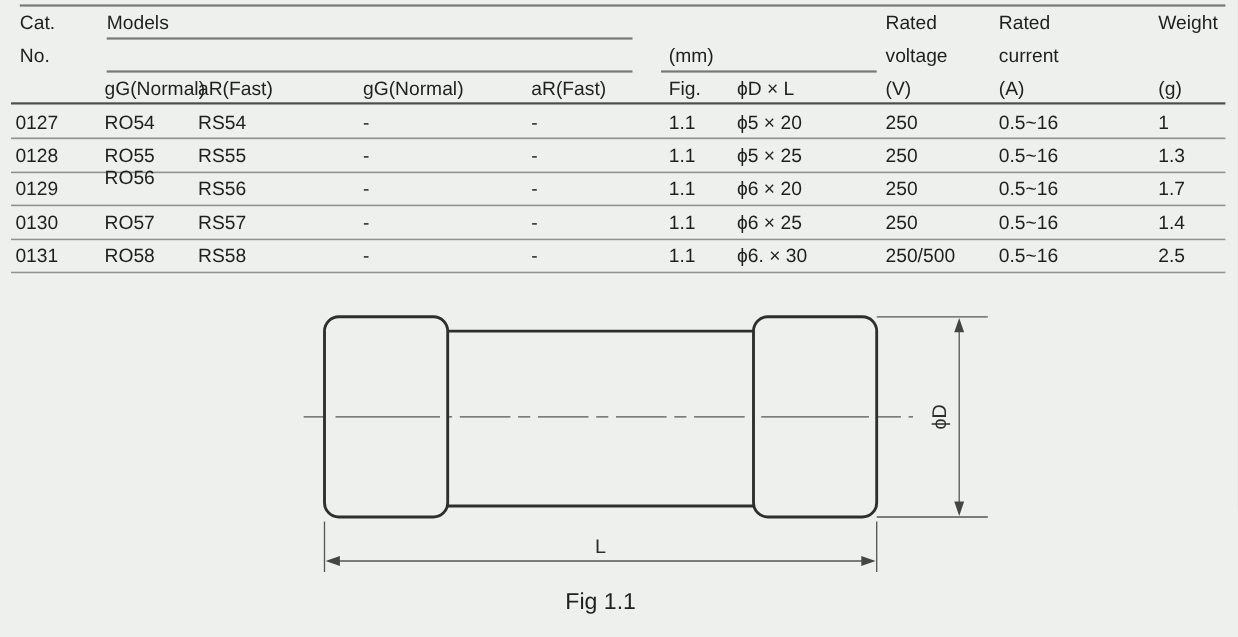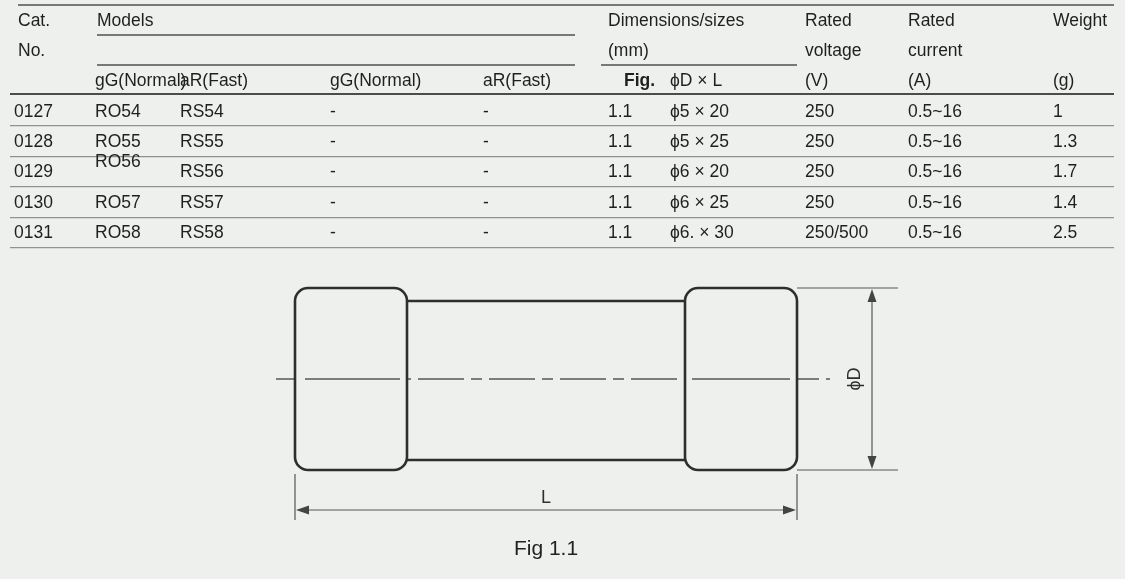--- a/index.html
+++ b/index.html
@@ -25,35 +25,34 @@
 <div class="page">
 
   <div class="rule rule-thin" style="left:18px;  top:4px;  width:1096px;"></div>
   <div class="rule rule-thin" style="left:97px;  top:34px; width:478px;"></div>
   <div class="rule rule-thin" style="left:97px;  top:64px; width:478px;"></div>
   <div class="rule rule-thin" style="left:601px; top:64px; width:196px;"></div>
   <div class="rule rule-heavy" style="left:10px;  top:93px; width:1104px;"></div>
 
   <div class="t" style="left:18px;   top:9px;">Cat.</div>
   <div class="t" style="left:97px;   top:9px;">Models</div>
-  <div class="t" style="left:608px;  top:9px;">Dimensions/sizes</div>
   <div class="t" style="left:805px;  top:9px;">Rated</div>
   <div class="t" style="left:908px;  top:9px;">Rated</div>
   <div class="t" style="left:1053px; top:9px;">Weight</div>
 
   <div class="t" style="left:18px;   top:39px;">No.</div>
   <div class="t" style="left:608px;  top:39px;">(mm)</div>
   <div class="t" style="left:805px;  top:39px;">voltage</div>
   <div class="t" style="left:908px;  top:39px;">current</div>
 
   <div class="t" style="left:95px;   top:69px;">gG(Normal)</div>
   <div class="t" style="left:180px;  top:69px;">aR(Fast)</div>
   <div class="t" style="left:330px;  top:69px;">gG(Normal)</div>
   <div class="t" style="left:483px;  top:69px;">aR(Fast)</div>
-  <div class="t" style="left:624px;  top:69px;font-weight:bold;">Fig.</div>
+  <div class="t" style="left:608px;  top:69px;">Fig.</div>
   <div class="t" style="left:670px;  top:69px;">ϕD × L</div>
   <div class="t" style="left:805px;  top:69px;">(V)</div>
   <div class="t" style="left:908px;  top:69px;">(A)</div>
   <div class="t" style="left:1053px; top:69px;">(g)</div>
 
   <div>
       <div class="t" style="left: 14px; top: 99.5px;">0127</div>
       <div class="t" style="left: 95px; top: 99.5px;">RO54</div>
       <div class="t" style="left: 180px; top: 99.5px;">RS54</div>
       <div class="t" style="left: 330px; top: 99.5px;">-</div>

